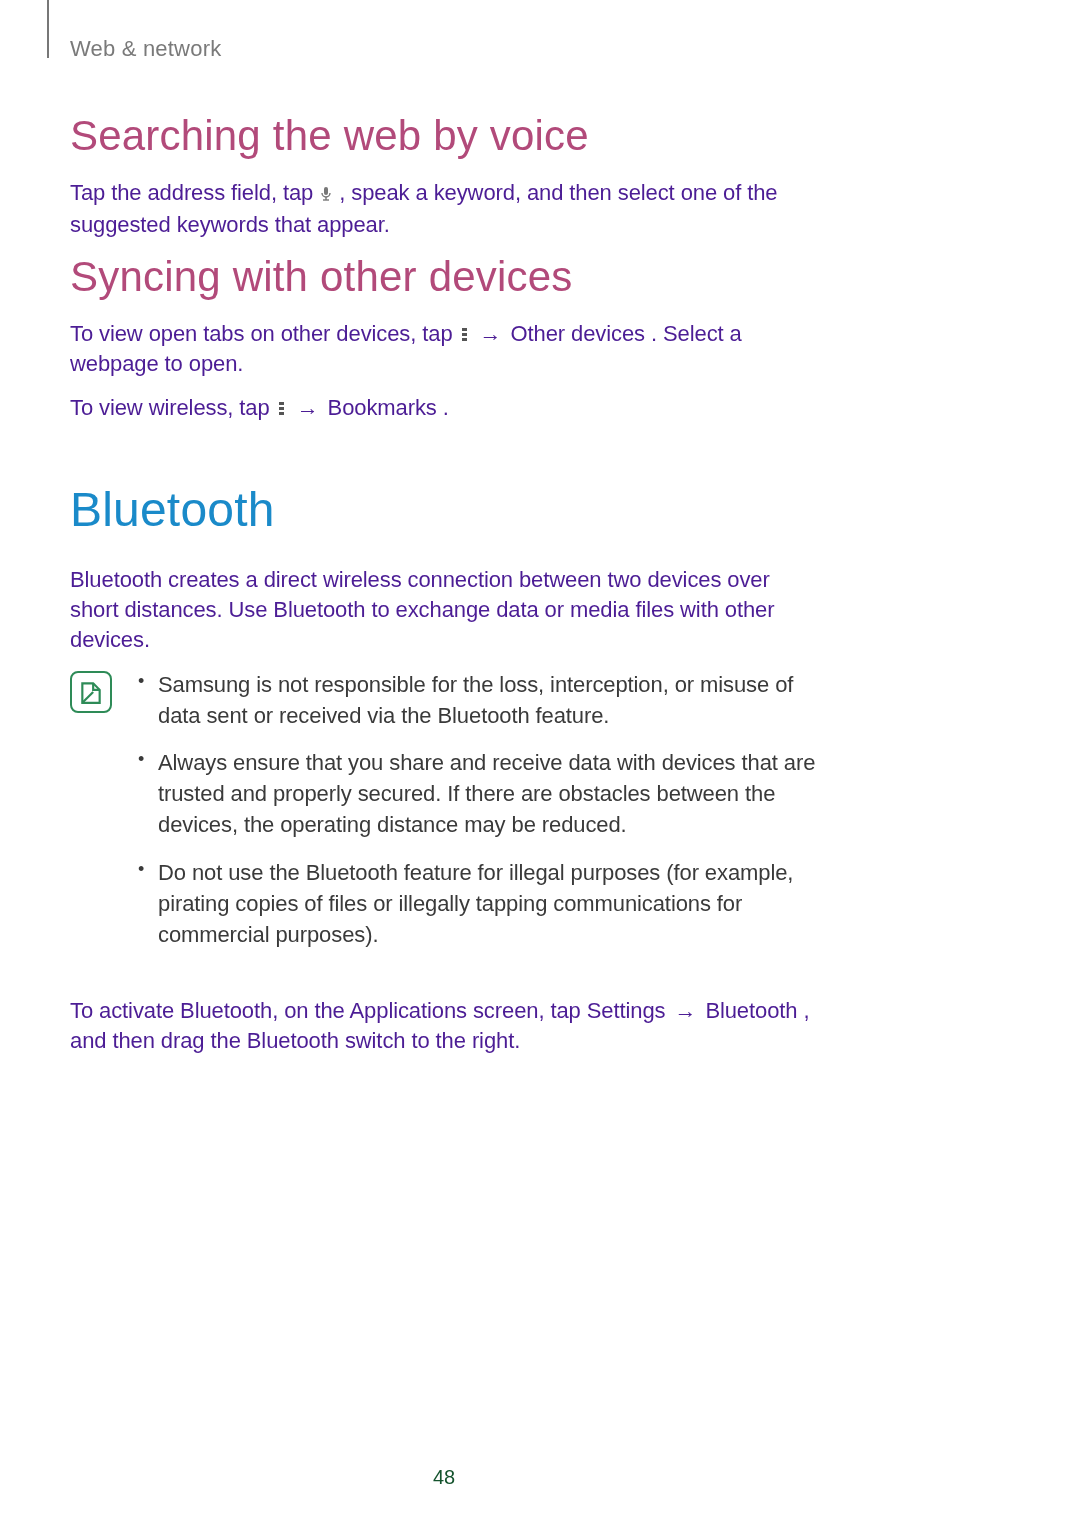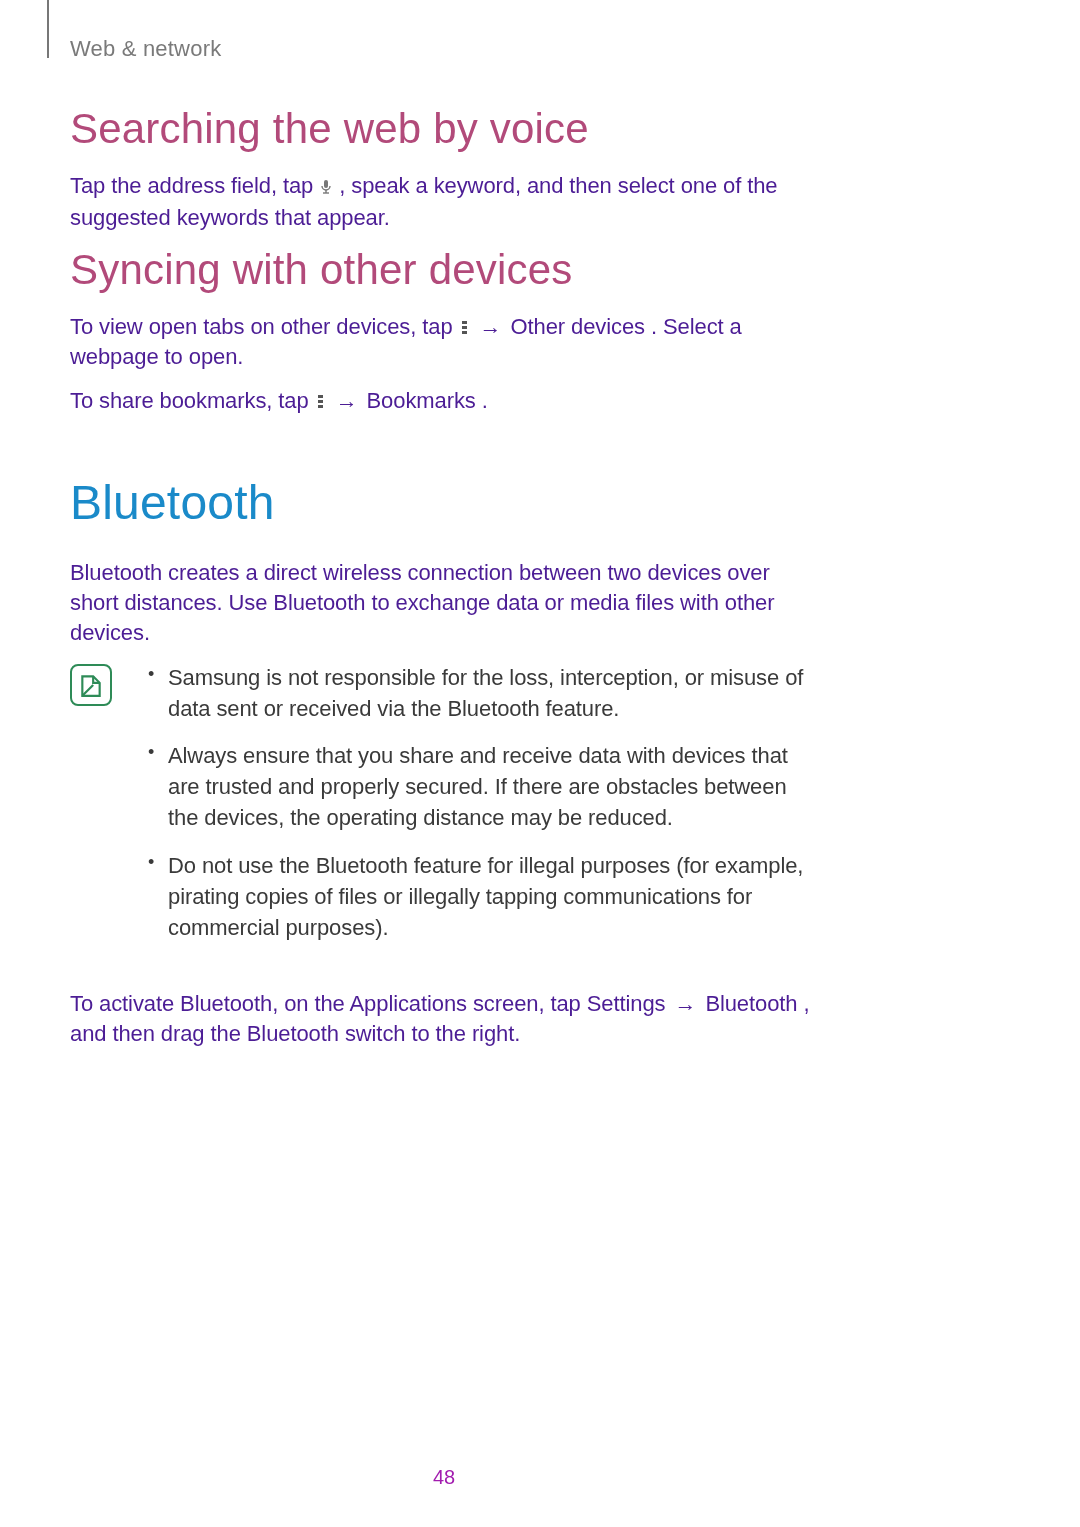--- a/index.html
+++ b/index.html
@@ -1,38 +1,38 @@
 <!DOCTYPE html>
 <html><head>
   <meta charset="utf-8">
   <style>
     * { margin: 0; padding: 0; box-sizing: border-box; }
     html, body { width: 1080px; height: 1527px; background: #fff; font-family: Arial, Helvetica, sans-serif; color: #3a3a3a; }
-    .page { width: 888px; height: 1527px; position: relative; padding: 0 70px; }
+    .page { width: 888px; height: 1527px; position: relative; padding: 7px 70px; }
     .top-rule { position: absolute; top: 0; left: 47px; width: 2px; height: 58px; background: #777; }
     .breadcrumb { position: absolute; top: 36px; left: 70px; font-size: 22px; color: #7a7a7a; letter-spacing: 0.2px; }
     .content { padding-top: 105px; }
     .h2 { color: #b24a7a; font-size: 42px; font-weight: 400; margin-top: 0; margin-bottom: 18px; letter-spacing: 0.2px; }
     .h2.second { }
     .h1 { color: #1a8ac9; font-size: 48px; font-weight: 400; margin-top: 60px; margin-bottom: 28px; letter-spacing: 0.2px; }
     p.body { font-size: 22px; line-height: 1.35; color: #4c1d95; margin-bottom: 14px; letter-spacing: -0.1px; }
     .inline-icon { display: inline-block; vertical-align: -2px; margin: 0 1px; color: #666; }
     .mic { width: 12px; height: 16px; }
     .menu3 { display: inline-block; vertical-align: -1px; width: 8px; height: 14px; position: relative; margin: 0 2px; }
     .menu3::before { content: ""; position: absolute; left: 1px; top: 0; width: 5px; height: 3px; background: #555; box-shadow: 0 5px 0 #555, 0 10px 0 #555; }
     .arrow { display: inline-block; margin: 0 3px; }
-    .note-block { display: flex; align-items: flex-start; gap: 30px; margin-top: 10px; }
+    .note-block { display: flex; align-items: flex-start; gap: 20px; margin-top: 10px; }
     .note-icon-box { width: 42px; height: 42px; border: 2px solid #2e8b57; border-radius: 8px; display: flex; align-items: center; justify-content: center; flex-shrink: 0; margin-top: 2px; }
     .note-icon-box svg { width: 26px; height: 26px; }
     .note-list { list-style: none; flex: 1; }
     .note-list li { position: relative; padding-left: 26px; font-size: 22px; line-height: 1.42; color: #3a3a3a; margin-bottom: 16px; letter-spacing: -0.1px; }
     .note-list li::before { content: "•"; position: absolute; left: 6px; top: 0; color: #3a3a3a; font-size: 18px; }
     .note-list li .extra { display: block; margin-top: 4px; }
     .activate { margin-top: 30px; }
-    .pagenum { position: absolute; bottom: 38px; left: 0; right: 0; text-align: center; font-size: 20px; color: #a21caf; }
+    .pagenum { position: absolute; bottom: 38px; left: 0; right: 0; text-align: center; font-size: 20px; color: #14532d; }
   </style>
 </head>
 <body>
 
 <div class="page">
   <div class="top-rule"></div>
   <div class="breadcrumb">Web &amp; network</div>
 
   <div class="content">
 
@@ -52,21 +52,21 @@
 
     <h2 class="h2 second">Syncing with other devices</h2>
     <p class="body">
       <span>To view open tabs on other devices, tap </span>
       <span class="menu3"></span>
       <span class="arrow"> → </span>
       <span>Other devices</span>
       <span>. Select a webpage to open.</span>
     </p>
     <p class="body">
-      <span>To share bookmarks, tap </span>
+      <span>To view wireless, tap </span>
       <span class="menu3"></span>
       <span class="arrow"> → </span>
       <span>Bookmarks</span>
       <span>.</span>
     </p>
 
     <h1 class="h1">Bluetooth</h1>
     <p class="body">Bluetooth creates a direct wireless connection between two devices over short distances. Use Bluetooth to exchange data or media files with other devices.</p>
 
     <div class="note-block">

